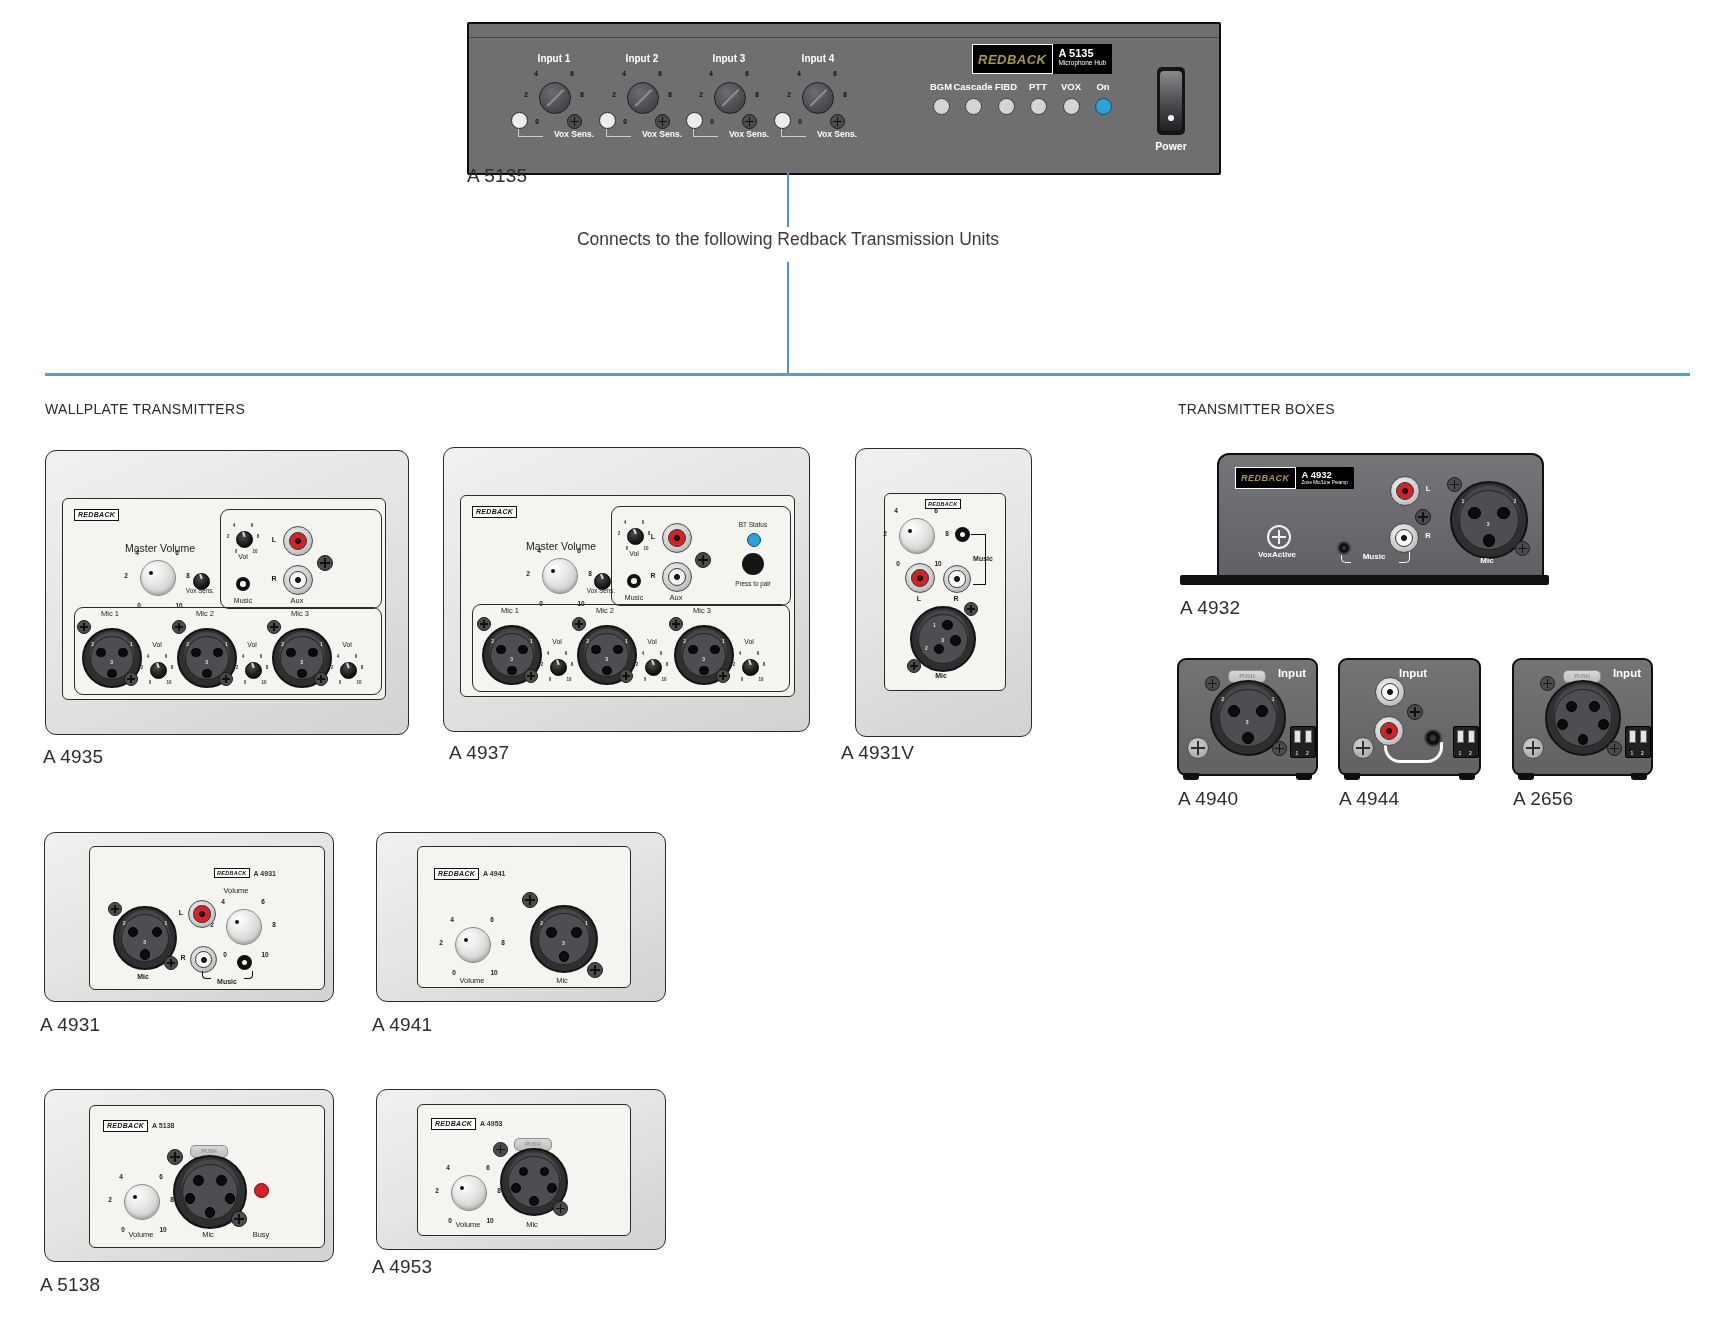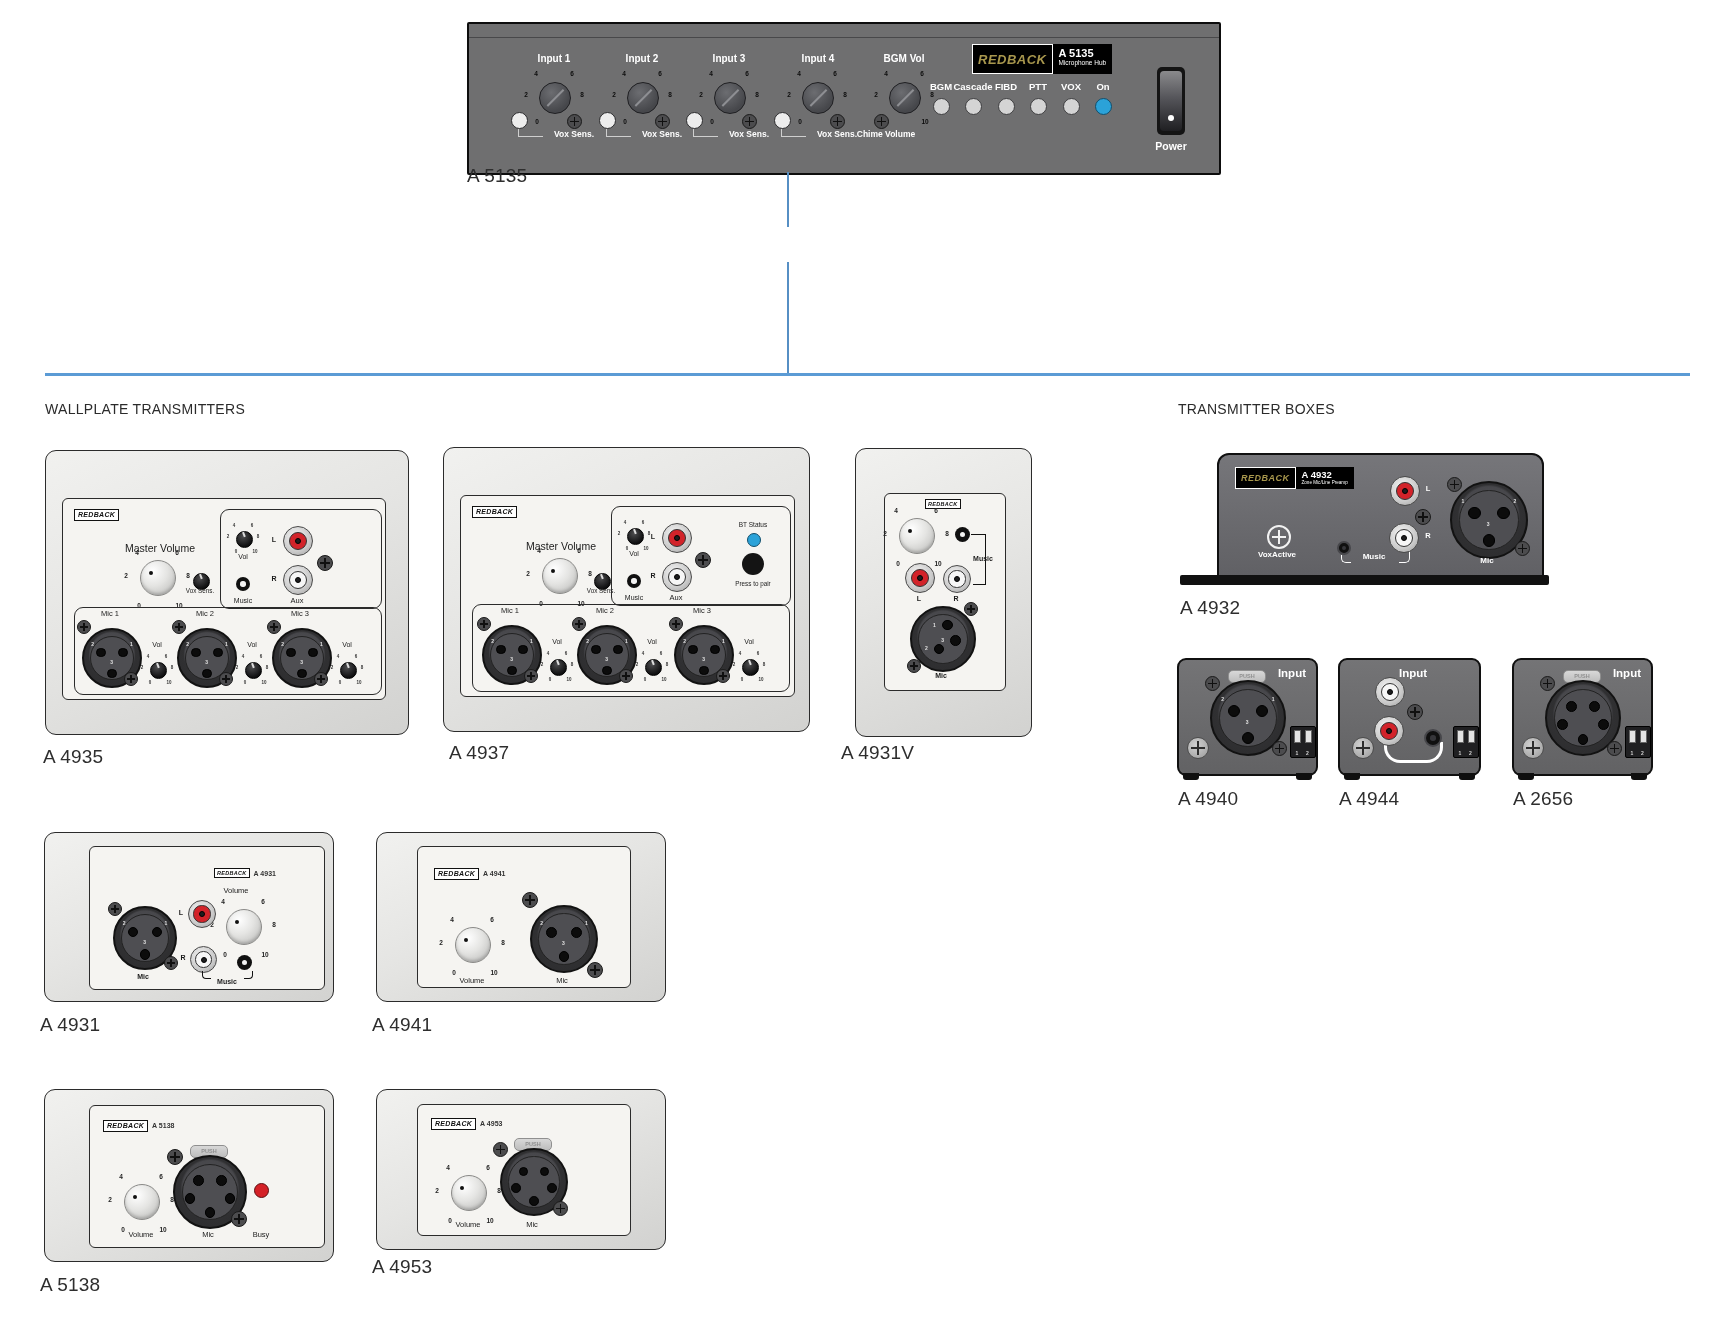--- a/index.html
+++ b/index.html
@@ -173,34 +173,20 @@
           <span class="sc s2">4</span>
           <span class="sc s3">6</span>
           <span class="sc s4">8</span>
           <span class="sc s5">10</span>
         </div>
       <div class="lline abs" style="left:8px;top:72px;width:24px;height:10px"></div>
       <div class="jackw abs" style="left:1px;top:58px;width:15px;height:15px"></div>
       <div class="scr abs" style="left:57px;top:60px;width:13px;height:13px"></div>
       <div class="lbl wlbl b" style="left:36px;top:76px;width:56px;font-size:8.5px">Vox Sens.</div>
     </div>
-    <div class="abs" style="left:391px;top:30px;width:88px;height:118px">
-      <div class="lbl wlbl b" style="left:0;top:0;width:88px;font-size:10px">BGM Vol</div>
-      <div class="dial dial-hub abs" style="left:12px;top:14px">
-          <span class="k"></span>
-          <span class="sc s0">0</span>
-          <span class="sc s1">2</span>
-          <span class="sc s2">4</span>
-          <span class="sc s3">6</span>
-          <span class="sc s4">8</span>
-          <span class="sc s5">10</span>
-        </div>
-      <div class="scr abs" style="left:14px;top:60px;width:13px;height:13px"></div>
-      <div class="lbl wlbl b" style="left:-6px;top:76px;width:64px;font-size:8.5px">Chime Volume</div>
-    </div>
 
     <div class="abs" style="left:452px;top:58px;width:40px;height:38px">
       <div class="lbl wlbl b" style="left:0;top:0;width:40px;font-size:9.5px">BGM</div>
       <div class="led abs" style="left:12px;top:16px;width:15px;height:15px"></div>
     </div>
     <div class="abs" style="left:484px;top:58px;width:40px;height:38px">
       <div class="lbl wlbl b" style="left:-6px;top:0;width:52px;font-size:9.5px">Cascade</div>
       <div class="led abs" style="left:12px;top:16px;width:15px;height:15px"></div>
     </div>
     <div class="abs" style="left:517px;top:58px;width:40px;height:38px">
@@ -229,20 +215,21 @@
     </div>
 
     <div class="pswitch abs" style="left:688px;top:43px;width:28px;height:68px">
         <span class="rocker"></span>
       </div>
     <div class="lbl wlbl b" style="left:662px;top:117px;width:80px;font-size:10.5px">Power</div>
   </div>
   <div class="cap" style="left:467px;top:165px">A 5135</div>
 
   <div class="abs" style="left:787px;top:172px;width:2px;height:55px;background:#568fc4"></div>
+  <div class="lbl" style="left:488px;top:230px;width:600px;font-size:17.5px;color:#3a3a3a">Connects to the following Redback Transmission Units</div>
   <div class="abs" style="left:787px;top:262px;width:2px;height:111px;background:#568fc4"></div>
   <div class="abs" style="left:45px;top:373px;width:1645px;height:3px;background:#5b9bd5"></div>
 
   <div class="hd" style="left:45px;top:401px">WALLPLATE TRANSMITTERS</div>
   <div class="hd" style="left:1178px;top:401px">TRANSMITTER BOXES</div>
 
   <div class="plate" style="left:45px;top:450px;width:362px;height:283px">
     <div class="panel" style="left:16px;top:47px;width:322px;height:200px">
       <span class="rbadge abs" style="left:11px;top:10px">REDBACK</span>
       <div class="lbl" style="left:39px;top:44px;width:116px;font-size:10.5px">Master Volume</div>

